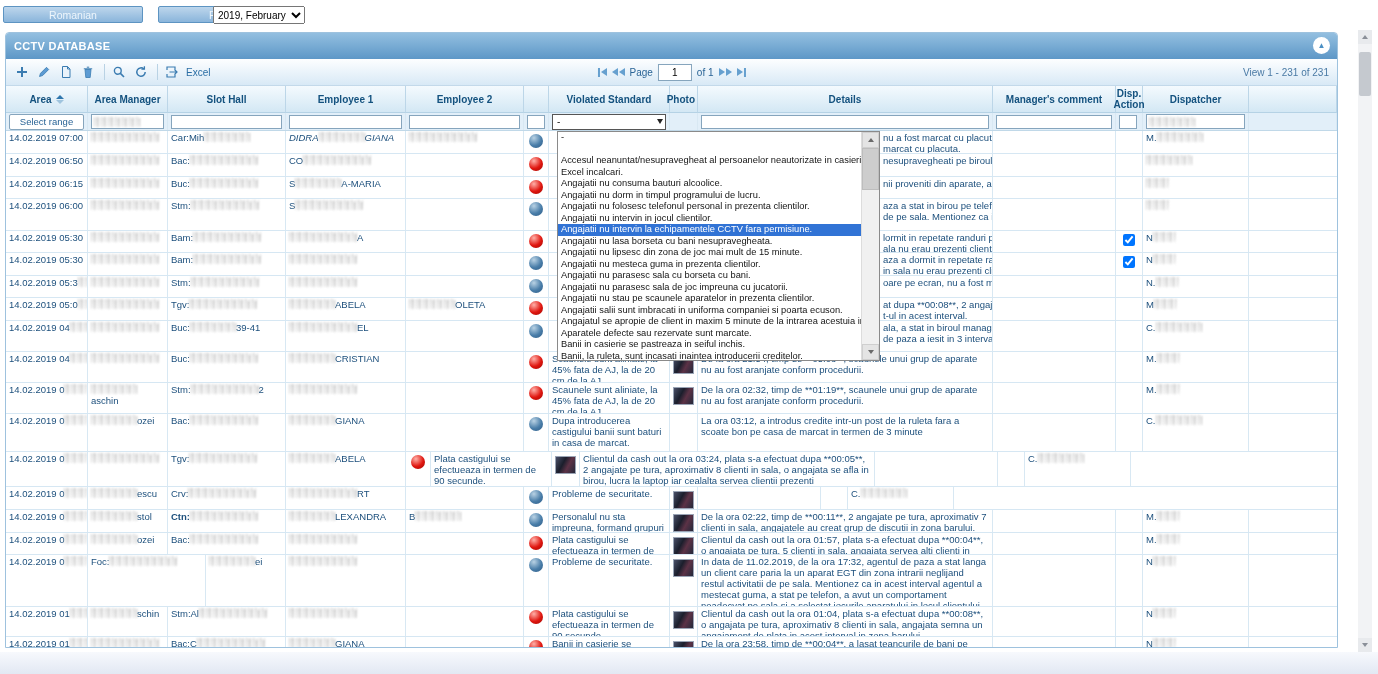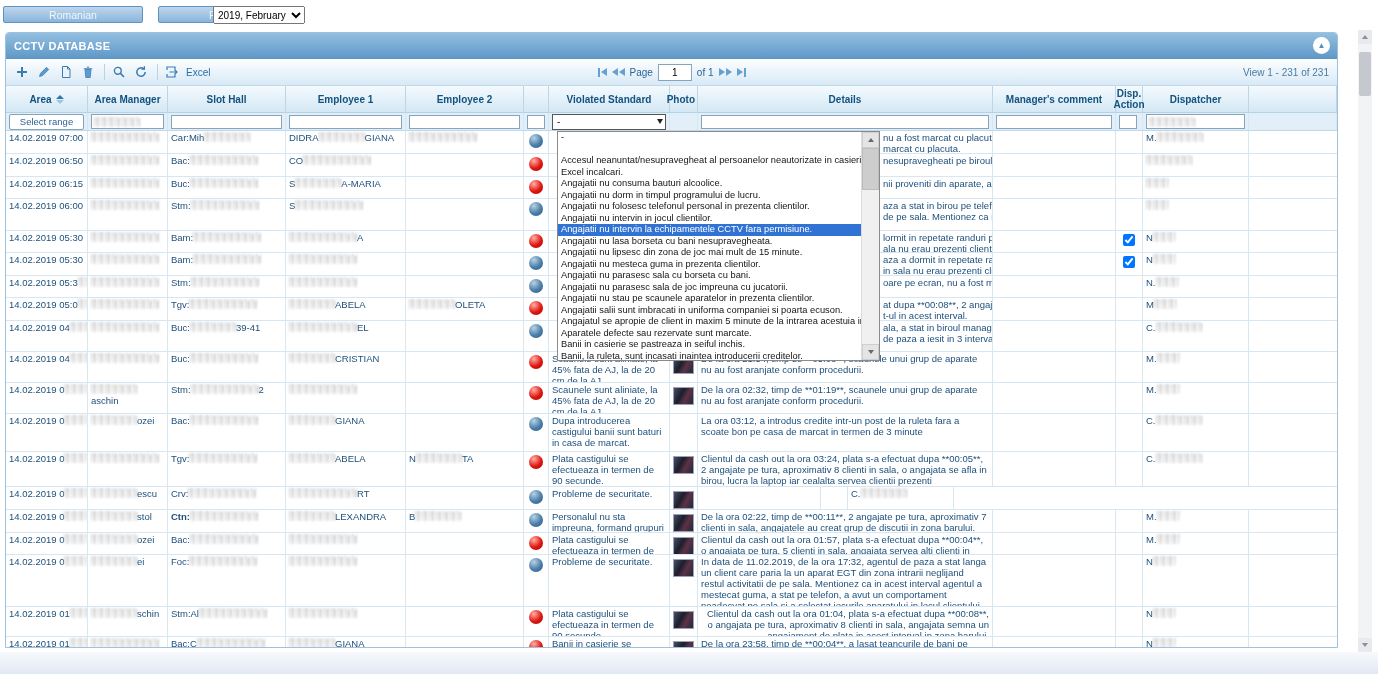--- a/index.html
+++ b/index.html
@@ -267,21 +267,21 @@
           <span class="smudge sm-m"></span>
         </div>
       </div>
       <div class="flt-cell" style="width: 88px; flex: 1 1 0%;"></div>
     </div>
   <div class="grid" id="grid">
       <div class="row" style="height: 23px;">
         <div class="cell c-date" style="width: 82px;"><span>14.02.2019 07:00</span></div>
         <div class="cell" style="width: 80px;"><span class="smudge sm-l"></span></div>
         <div class="cell" style="width: 118px;"><span>Car:Mih</span><span class="smudge sm-m"></span></div>
-        <div class="cell" style="width: 120px;"><span>DIDRA</span><span class="smudge sm-m"></span><span>GIANA</span></div>
+        <div class="cell" style="width: 120px; font-style: italic;"><span>DIDRA</span><span class="smudge sm-m"></span><span>GIANA</span></div>
         <div class="cell" style="width: 118px;"><span class="smudge sm-l"></span></div>
         <div class="cell c-ind" style="width: 25px;">
           <span class="sphere blue"></span>
         </div>
         <div class="cell" style="width: 121px;"></div>
         <div class="cell c-ind" style="width: 28px;"></div>
         <div class="cell" style="width: 295px;">
           <div class="details-indent">nu a fost marcat cu placuta</div>
           <div class="details-indent">marcat cu placuta.</div>
         </div>
@@ -510,21 +510,20 @@
         <div class="cell" style="width: 123px;"></div>
         <div class="cell chk-cell" style="width: 27px;"></div>
         <div class="cell" style="width: 106px;"><span>C.</span><span class="smudge sm-m"></span></div>
         <div class="cell" style="flex: 1 1 0%; border-right: none;"></div>
       </div>
       <div class="row" style="height: 35px;">
         <div class="cell c-date" style="width: 82px;"><span>14.02.2019 0</span><span class="smudge sm-s"></span></div>
         <div class="cell" style="width: 80px;"><span class="smudge sm-l"></span></div>
         <div class="cell" style="width: 118px;"><span>Tgv:</span><span class="smudge sm-l"></span></div>
         <div class="cell" style="width: 120px;"><span class="smudge sm-m"></span><span>ABELA</span></div>
-        <div class="cell" style="width: 118px;"><span>N</span><span class="smudge sm-m"></span><span>TA</span></div>
         <div class="cell c-ind" style="width: 25px;">
           <span class="sphere red"></span>
         </div>
         <div class="cell" style="width: 121px;">Plata castigului se efectueaza in termen de 90 secunde.</div>
         <div class="cell c-ind" style="width: 28px;">
           <span class="photo-thumb"></span>
         </div>
         <div class="cell" style="width: 295px;">
           <div>Clientul da cash out la ora 03:24, plata s-a efectuat dupa **00:05**, 2 angajate pe tura, aproximativ 8 clienti in sala, o angajata se afla in birou, lucra la laptop iar cealalta servea clientii prezenti</div>
         </div>
@@ -588,22 +587,22 @@
         <div class="cell" style="width: 295px;">
           <div>Clientul da cash out la ora 01:57, plata s-a efectuat dupa **00:04**, o angajata pe tura, 5 clienti in sala, angajata servea alti clienti in acest interval.</div>
         </div>
         <div class="cell" style="width: 123px;"></div>
         <div class="cell chk-cell" style="width: 27px;"></div>
         <div class="cell" style="width: 106px;"><span>M.</span><span class="smudge sm-s"></span></div>
         <div class="cell" style="flex: 1 1 0%; border-right: none;"></div>
       </div>
       <div class="row" style="height: 52px;">
         <div class="cell c-date" style="width: 82px;"><span>14.02.2019 0</span><span class="smudge sm-s"></span></div>
+        <div class="cell" style="width: 118px;"><span>Foc:</span><span class="smudge sm-l"></span></div>
         <div class="cell" style="width: 80px;"><span class="smudge sm-m"></span><span>ei</span></div>
-        <div class="cell" style="width: 118px;"><span>Foc:</span><span class="smudge sm-l"></span></div>
         <div class="cell" style="width: 120px;"><span class="smudge sm-l"></span></div>
         <div class="cell" style="width: 118px;"></div>
         <div class="cell c-ind" style="width: 25px;">
           <span class="sphere blue"></span>
         </div>
         <div class="cell" style="width: 121px;">Probleme de securitate.</div>
         <div class="cell c-ind" style="width: 28px;">
           <span class="photo-thumb"></span>
         </div>
         <div class="cell" style="width: 295px;">
@@ -620,21 +619,21 @@
         <div class="cell" style="width: 118px;"><span>Stm:Al</span><span class="smudge sm-l"></span></div>
         <div class="cell" style="width: 120px;"><span class="smudge sm-l"></span></div>
         <div class="cell" style="width: 118px;"></div>
         <div class="cell c-ind" style="width: 25px;">
           <span class="sphere red"></span>
         </div>
         <div class="cell" style="width: 121px;">Plata castigului se efectueaza in termen de 90 secunde.</div>
         <div class="cell c-ind" style="width: 28px;">
           <span class="photo-thumb"></span>
         </div>
-        <div class="cell" style="width: 295px; text-align: right;">
+        <div class="cell" style="width: 295px;">
           <div>Clientul da cash out la ora 01:04, plata s-a efectuat dupa **00:08**, o angajata pe tura, aproximativ 8 clienti in sala, angajata semna un angajament de plata in acest interval in zona barului.</div>
         </div>
         <div class="cell" style="width: 123px;"></div>
         <div class="cell chk-cell" style="width: 27px;"></div>
         <div class="cell" style="width: 106px;"><span>N</span><span class="smudge sm-s"></span></div>
         <div class="cell" style="flex: 1 1 0%; border-right: none;"></div>
       </div>
       <div class="row" style="height: 26px;">
         <div class="cell c-date" style="width: 82px;"><span>14.02.2019 01</span><span class="smudge sm-s"></span></div>
         <div class="cell" style="width: 80px;"><span class="smudge sm-l"></span></div>

